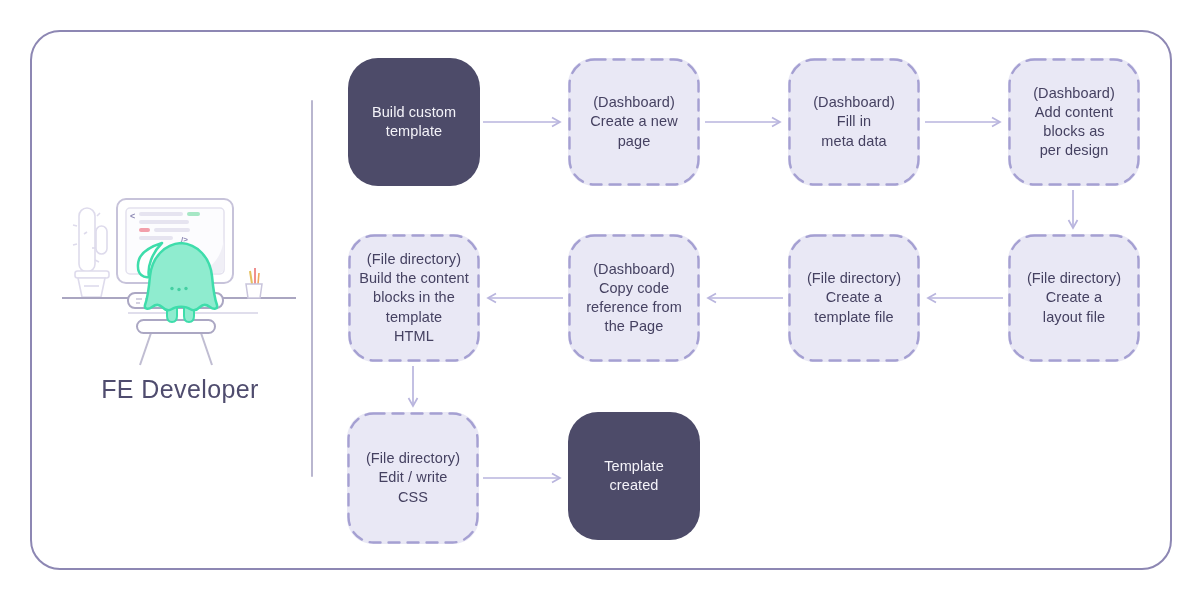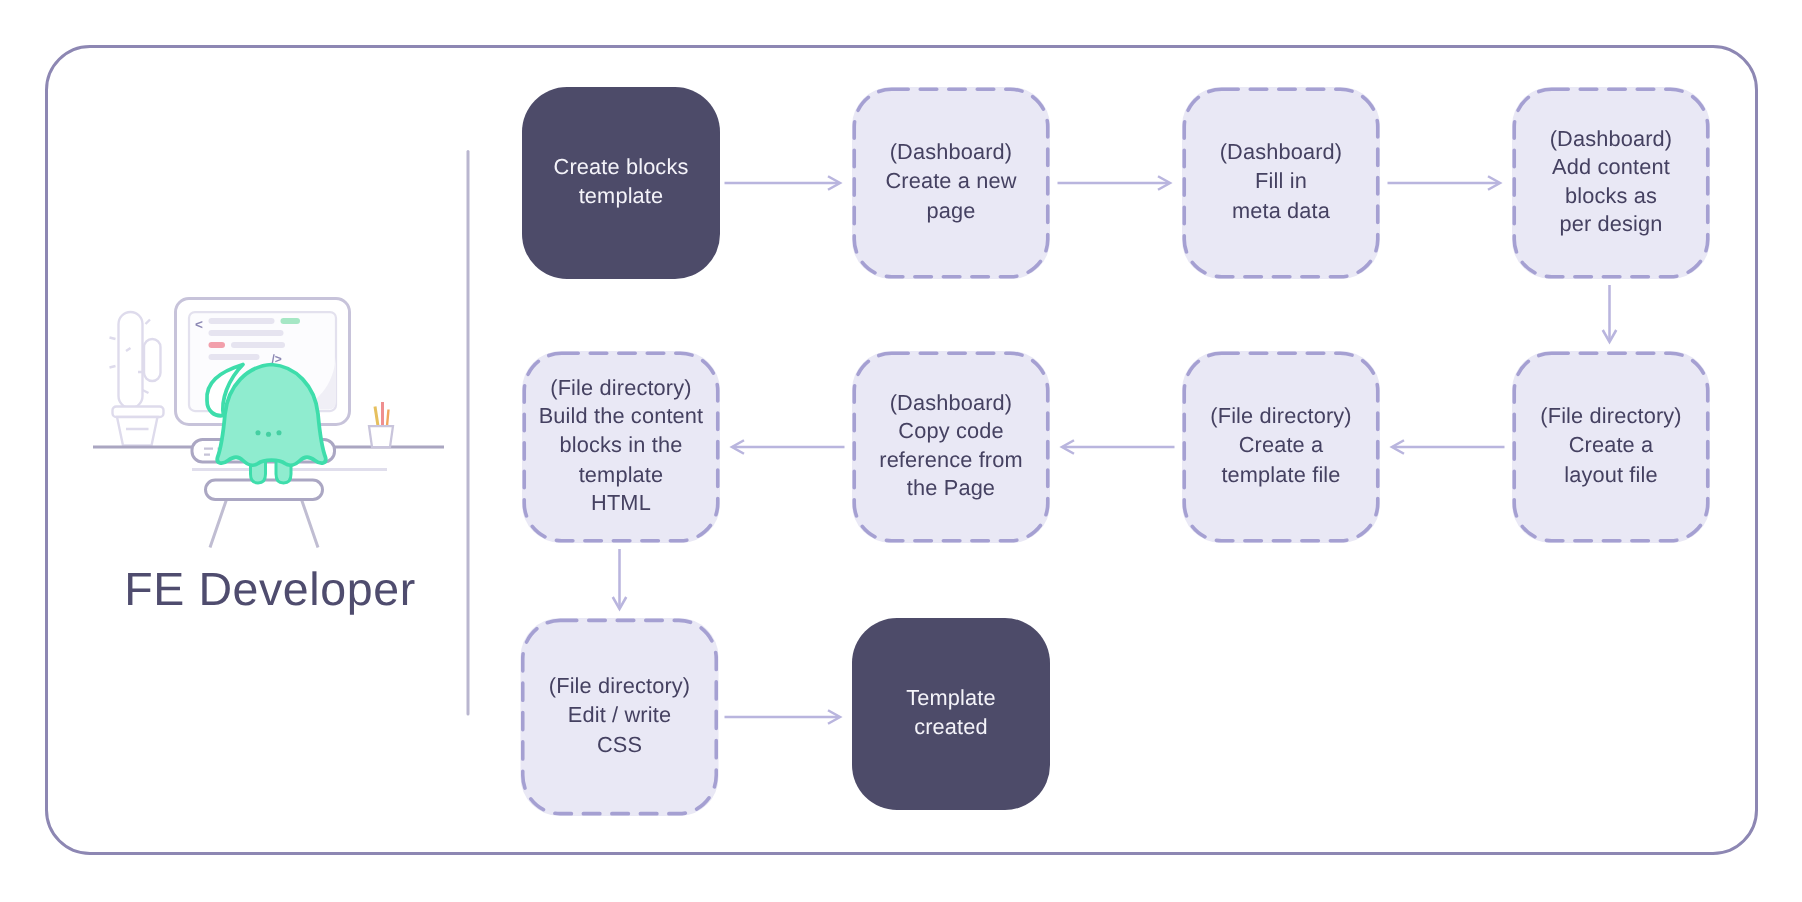--- a/index.html
+++ b/index.html
@@ -33,21 +33,21 @@
   .box.dashed svg.dashborder{
     position:absolute;left:0;top:0;width:100%;height:100%;z-index:1;
   }
   .box.dashed svg.dashborder rect{
     fill:none;stroke:#a5a0d2;stroke-width:2.4;stroke-dasharray:11 8;stroke-linecap:round;
   }
   .arrow-layer{position:absolute;left:0;top:0;width:1201px;height:601px;pointer-events:none;}
   .arrow-layer line{stroke:#b9b5de;stroke-width:1.7;}
   .persona-label{
     position:absolute;left:55px;top:375px;width:250px;text-align:center;
-    font-size:31px;color:#4f4c6e;letter-spacing:0.4px;
+    font-size:25px;color:#4f4c6e;letter-spacing:0.4px;
   }
   .illu{position:absolute;left:55px;top:185px;}
 </style>
 </head>
 <body>
 
 <div class="stage">
   <div class="frame"></div>
   <div class="divider"></div>
 
@@ -121,21 +121,21 @@
         <circle cx="172" cy="288.5" r="1.7"></circle>
         <circle cx="179" cy="289.5" r="1.7"></circle>
         <circle cx="186" cy="288.5" r="1.7"></circle>
       </g>
     </g>
   </svg>
 
   <div class="persona-label">FE Developer</div>
 
   <div class="box solid" style="left:348px;top:58px;">
-    <span class="boxlabel">Create blocks
+    <span class="boxlabel">Build custom
 template</span>
   </div>
 
   <div class="box dashed" style="left:568px;top:58px;">
     <svg class="dashborder" viewBox="0 0 132 128" preserveAspectRatio="none">
         <rect x="1.5" y="1.5" width="129" height="125" rx="25"></rect>
       </svg>
     <span class="boxlabel">(Dashboard)
 Create a new
 page</span>

